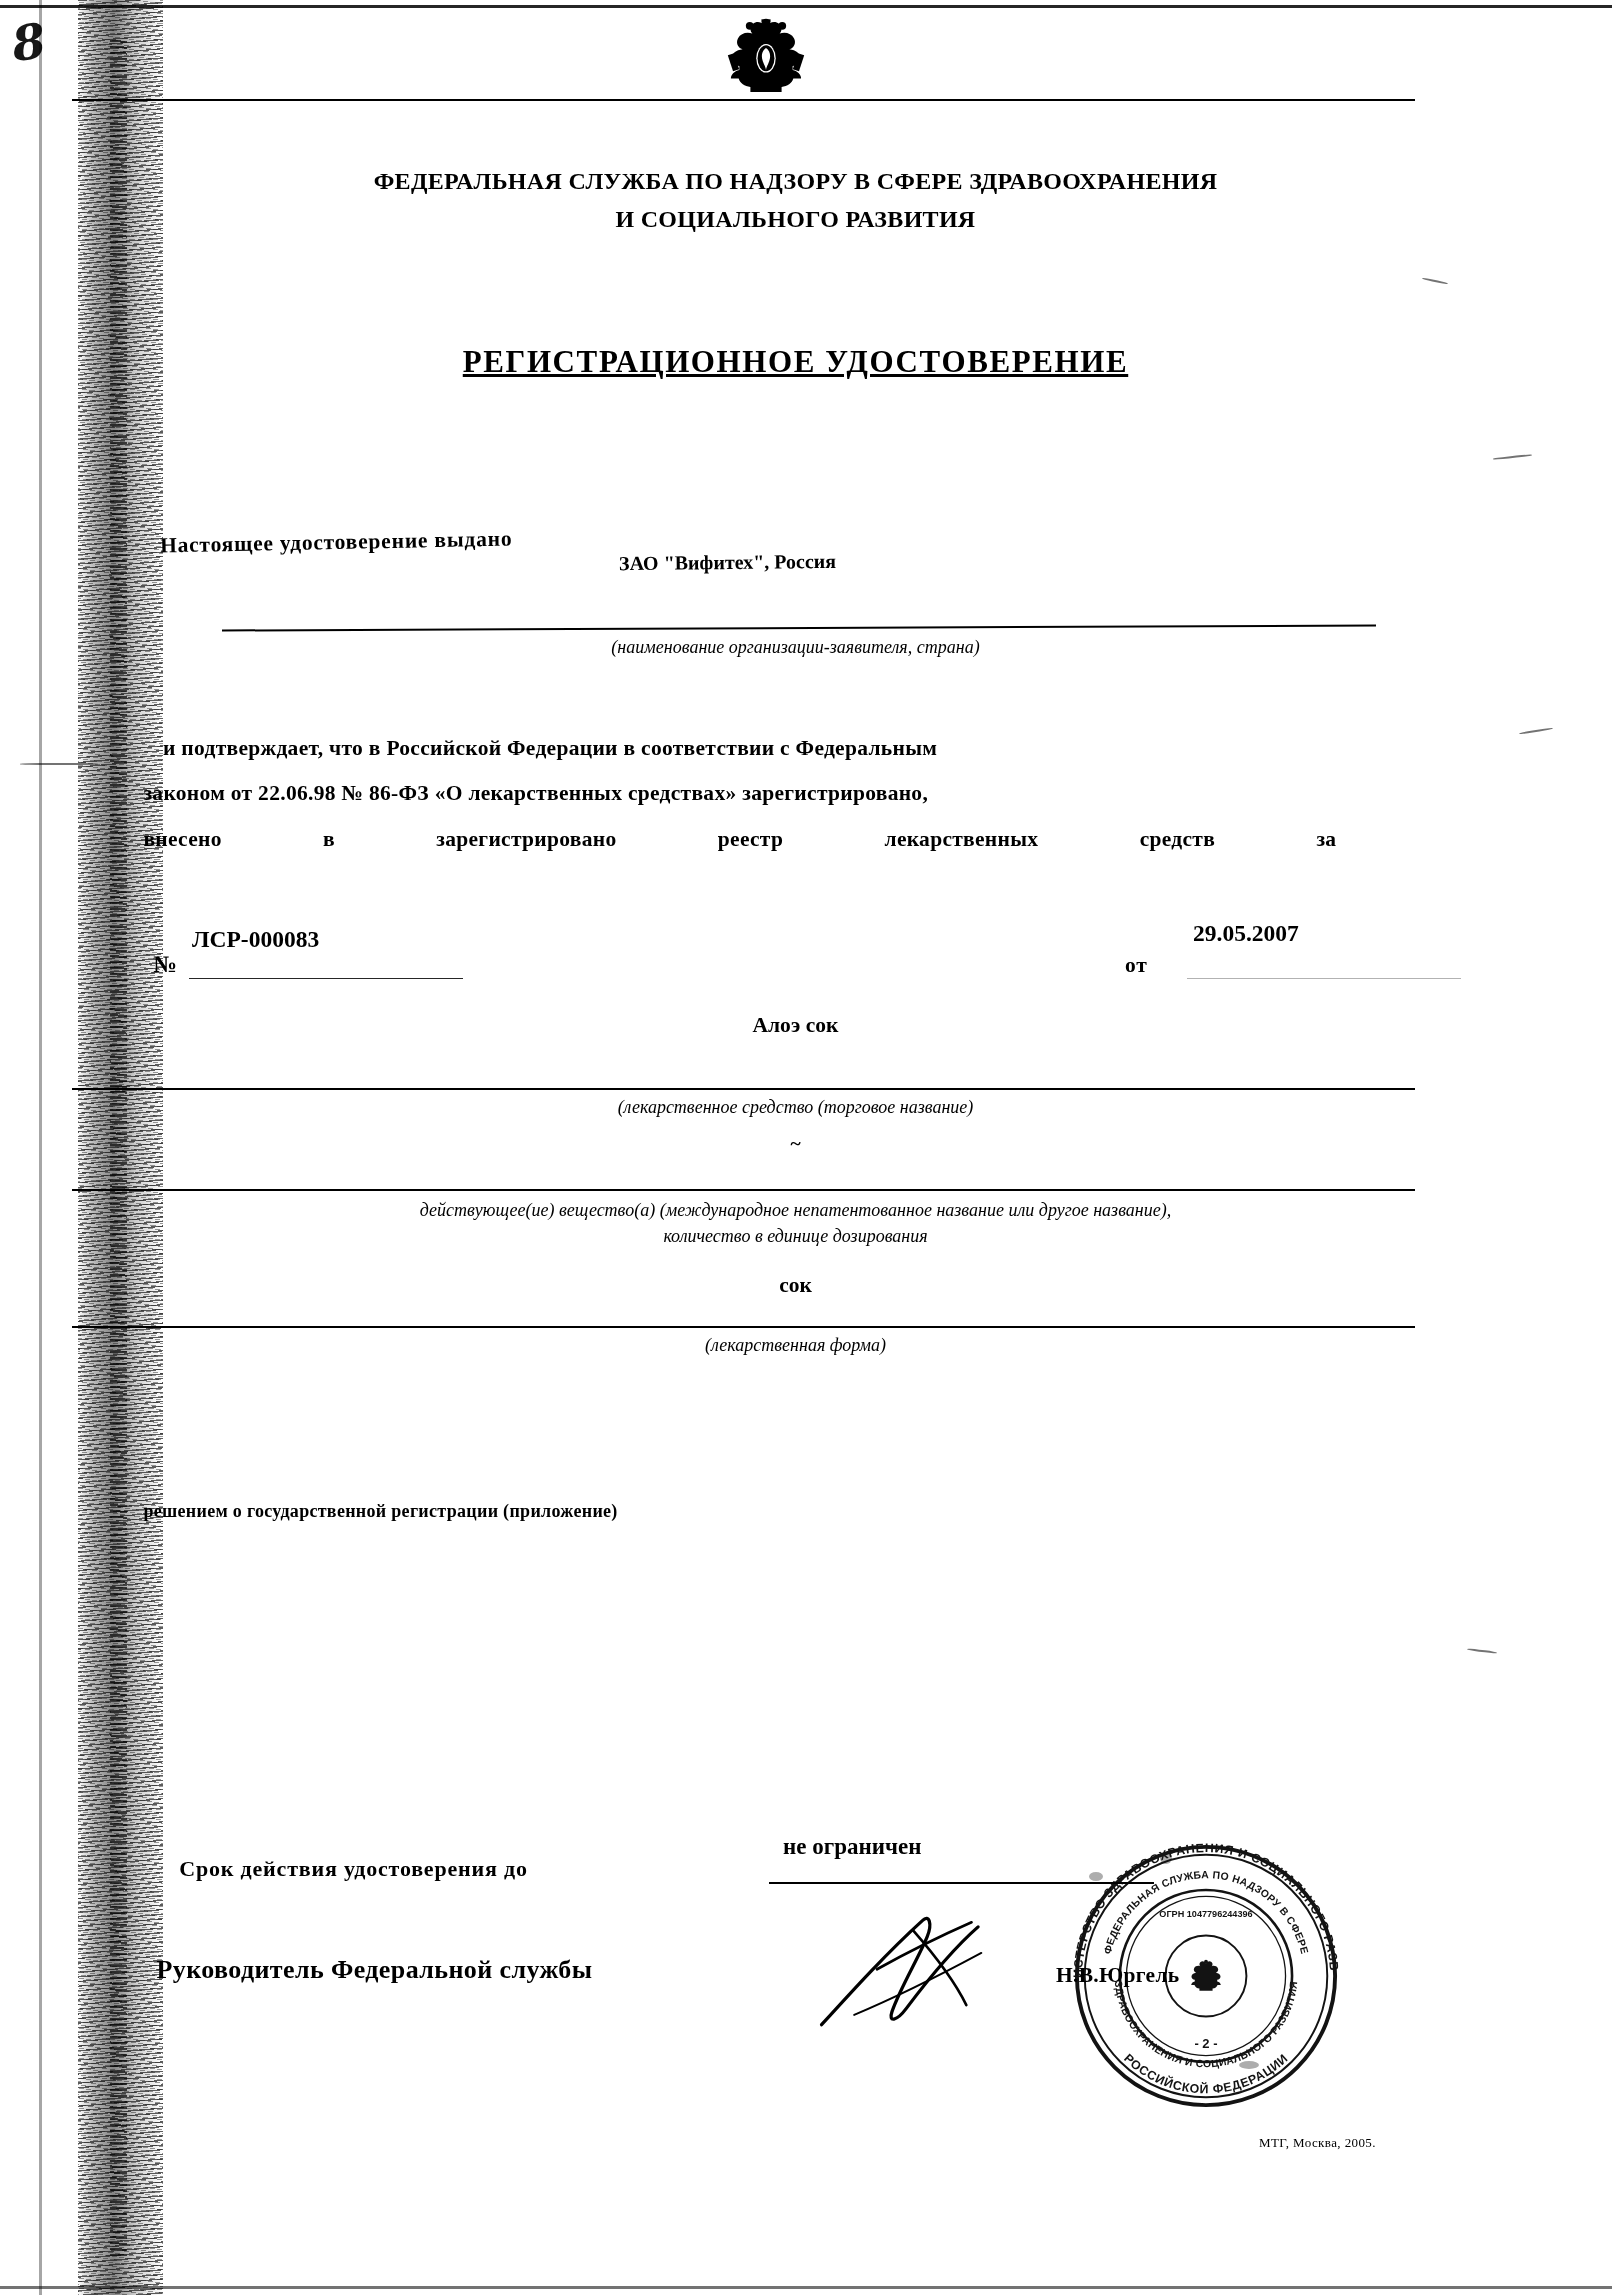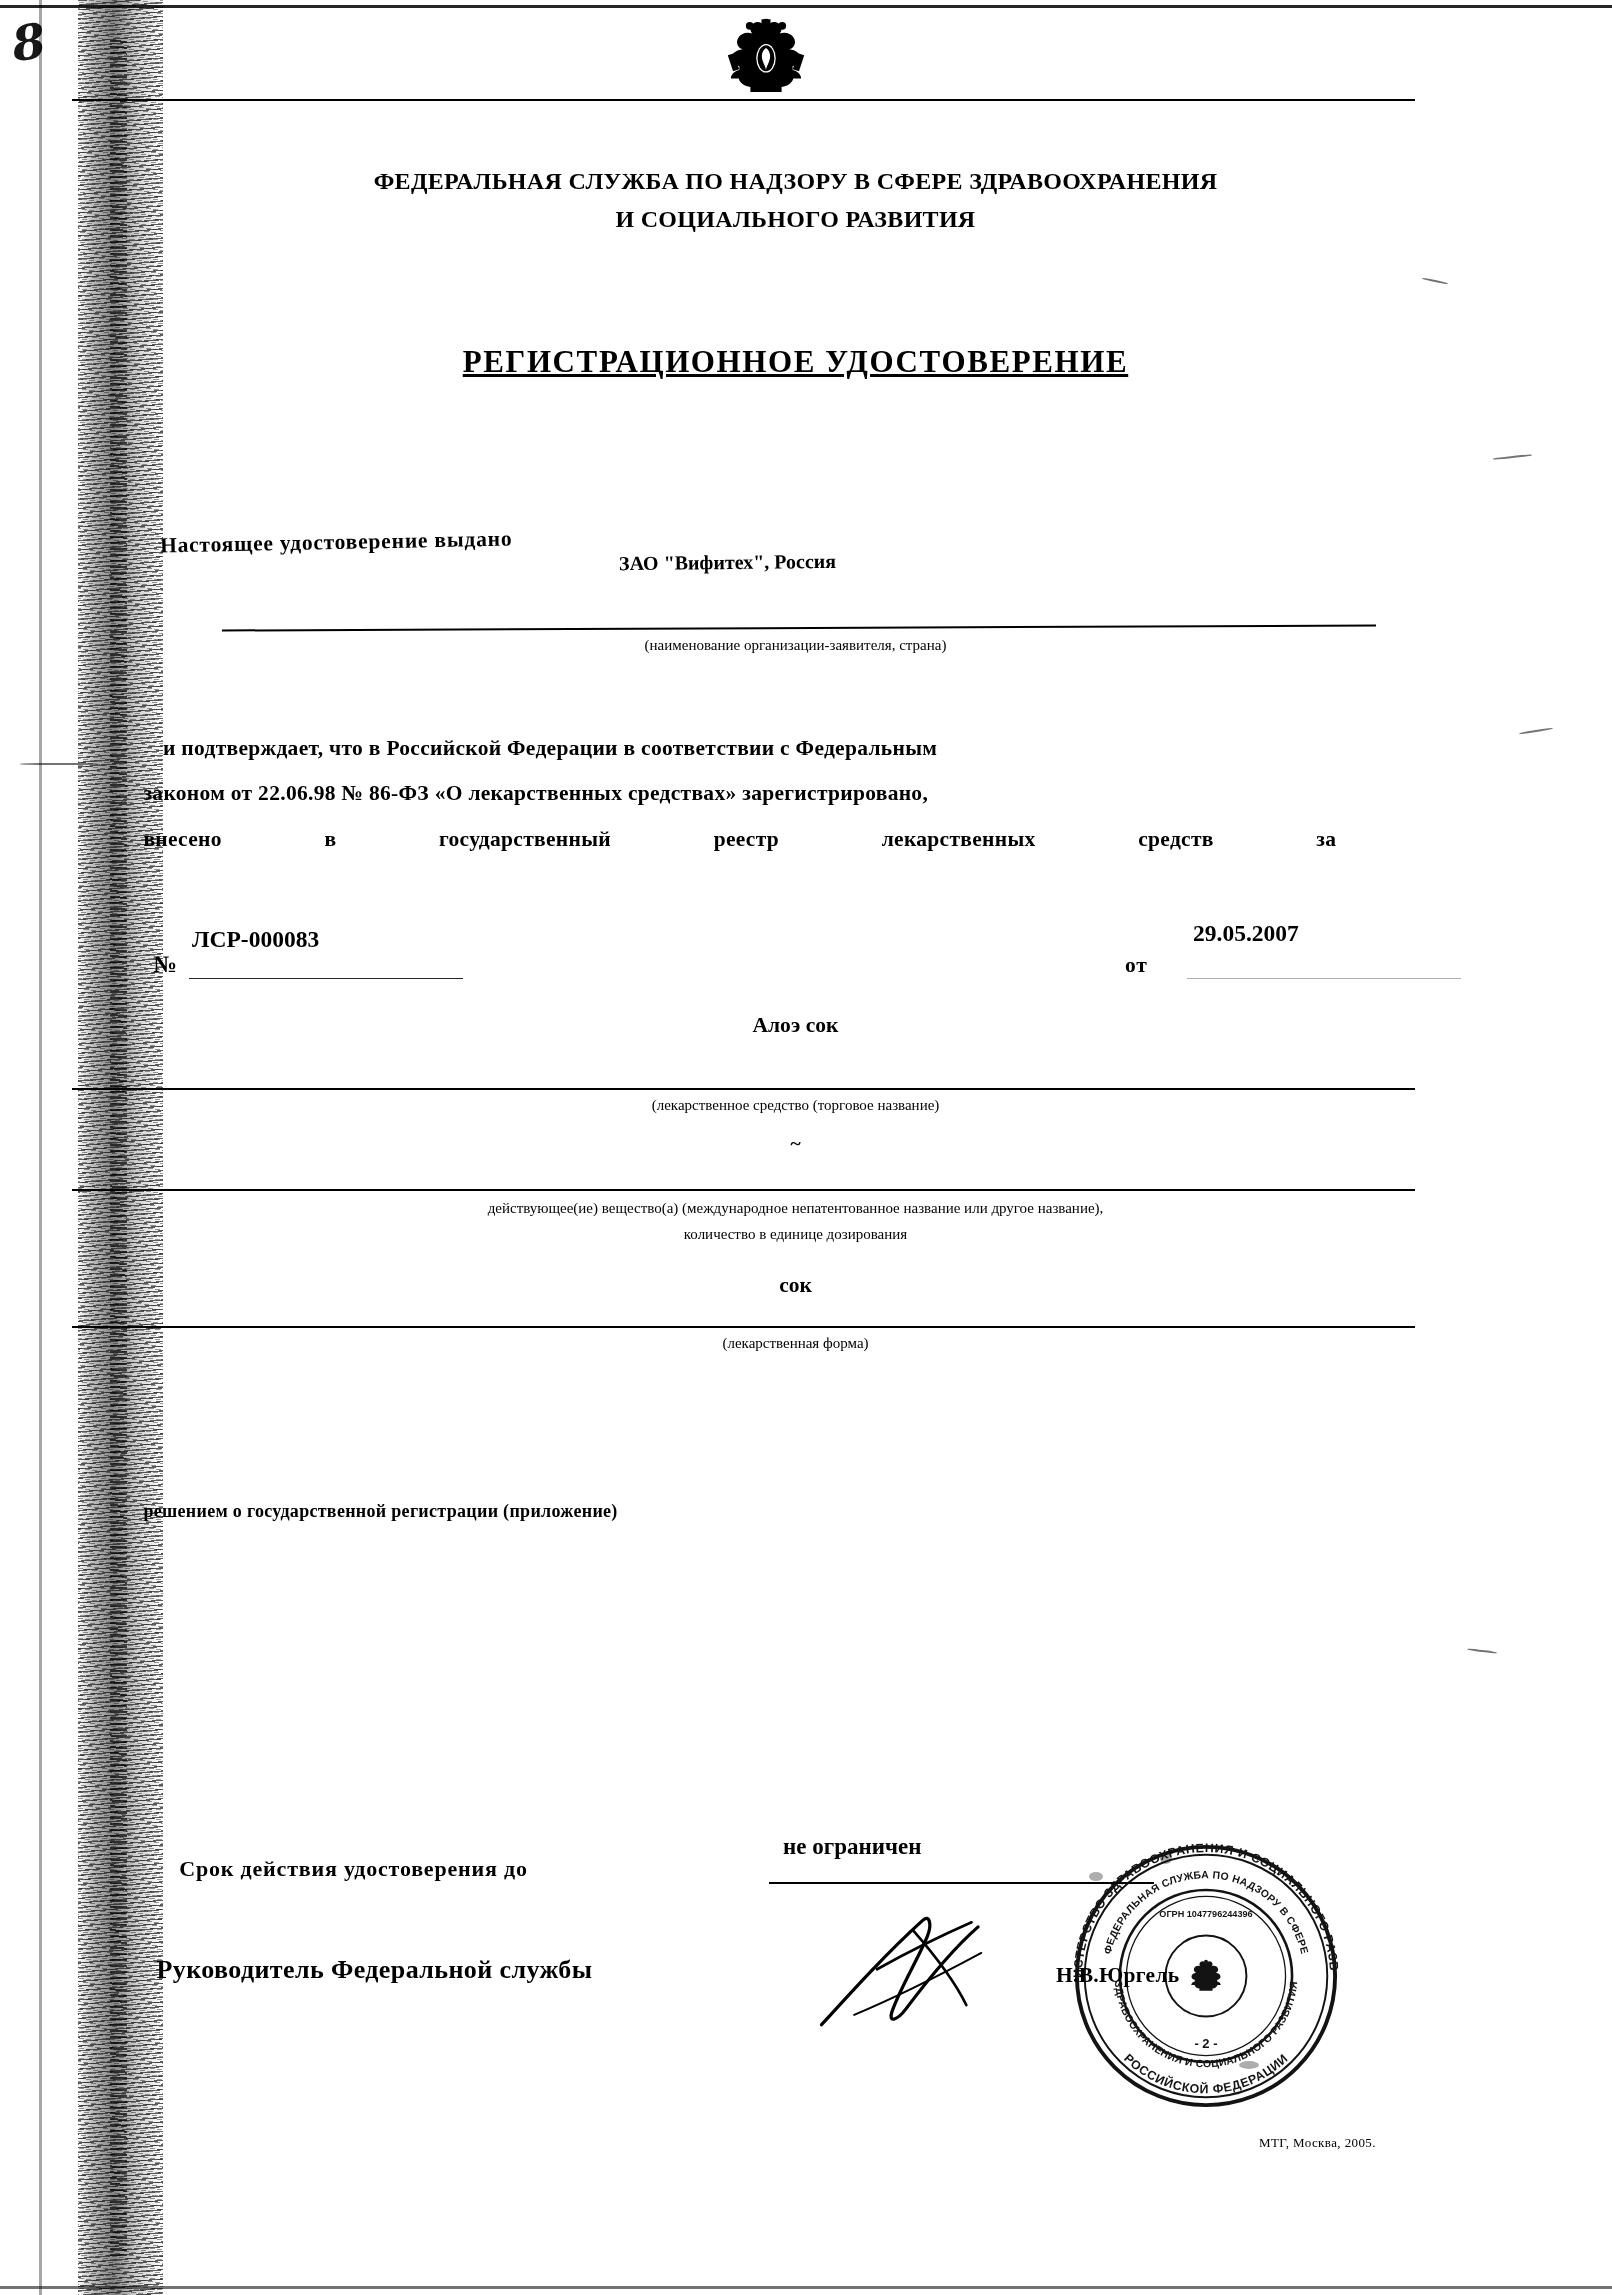--- a/index.html
+++ b/index.html
@@ -147,21 +147,22 @@
     font-weight: 700;
     letter-spacing: 0.8px;
   }
 
   .filled {
     font-size: 20px;
     font-weight: 700;
   }
 
   .caption {
-    font-size: 15px;
+    font-size: 18px;
+    font-style: italic;
     text-align: center;
     width: 100%;
     line-height: 1.3;
     font-family: "Liberation Serif", "DejaVu Serif", serif;
   }
 
   .body-line {
     font-size: 21.5px;
     font-weight: 700;
     letter-spacing: 0.3px;
@@ -277,21 +278,21 @@
     <div class="block label-bold" style="left:-3.3px; top:530px; transform:rotate(-1.1deg);">Настоящее удостоверение выдано</div>
     <div class="block filled" style="left:456px; top:551px; transform:rotate(-0.6deg);">ЗАО "Вифитех", Россия</div>
     <div class="hrule" style="left:59px; top:627px; width:1154px; transform:rotate(-0.25deg);"></div>
     <div class="block caption" style="left:0; top:636px;">(наименование организации-заявителя, страна)</div>
 
     <div class="block body-line" style="left:0; top:736px;">и подтверждает, что в Российской Федерации в соответствии с Федеральным</div>
     <div class="block body-line" style="left:-19.6px; top:781px;">законом от 22.06.98 № 86-ФЗ «О лекарственных средствах» зарегистрировано,</div>
     <div class="block body-line spread" style="left:-19.6px; top:827px;">
       <span>внесено</span>
       <span>в</span>
-      <span>государственный</span>
+      <span>зарегистрировано</span>
       <span>реестр</span>
       <span>лекарственных</span>
       <span>средств</span>
       <span>за</span>
     </div>
 
     <div class="block label-bold" style="left:-9.8px; top:951px; font-size:23.5px;">№</div>
     <div class="block filled" style="left:29px; top:926px; font-size:23.5px;">ЛСР-000083</div>
     <div class="hrule thin" style="left:26px; top:978px; width:274px;"></div>
 

